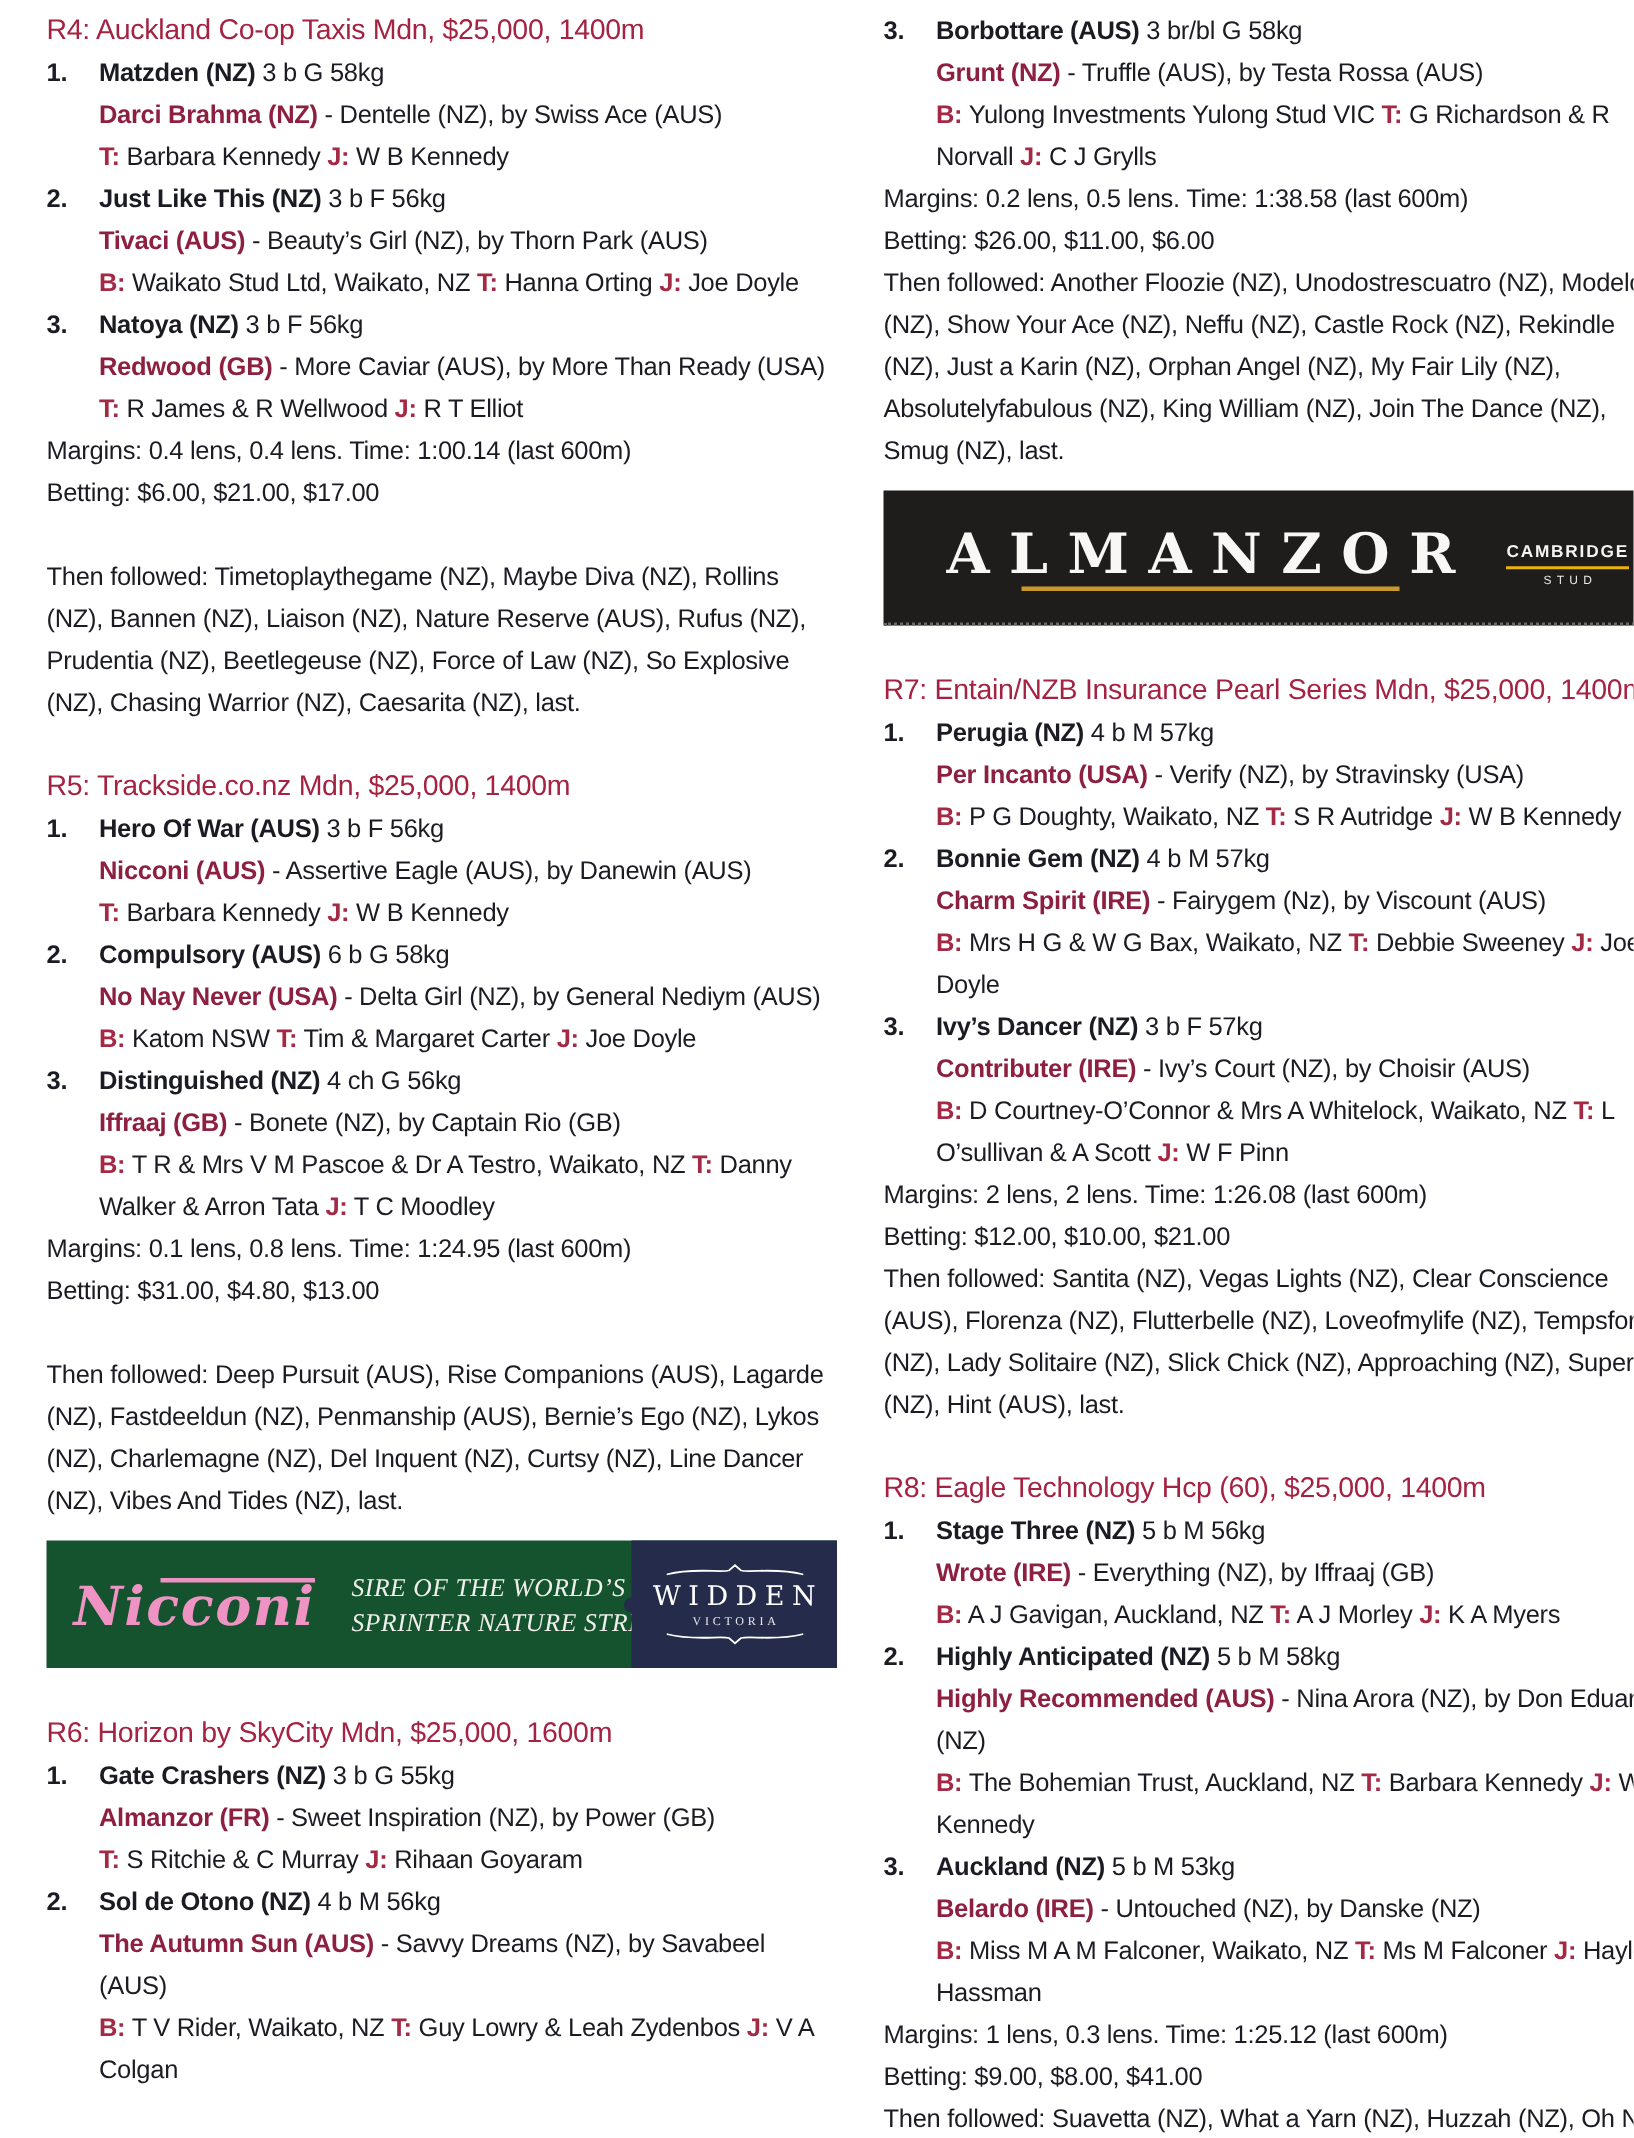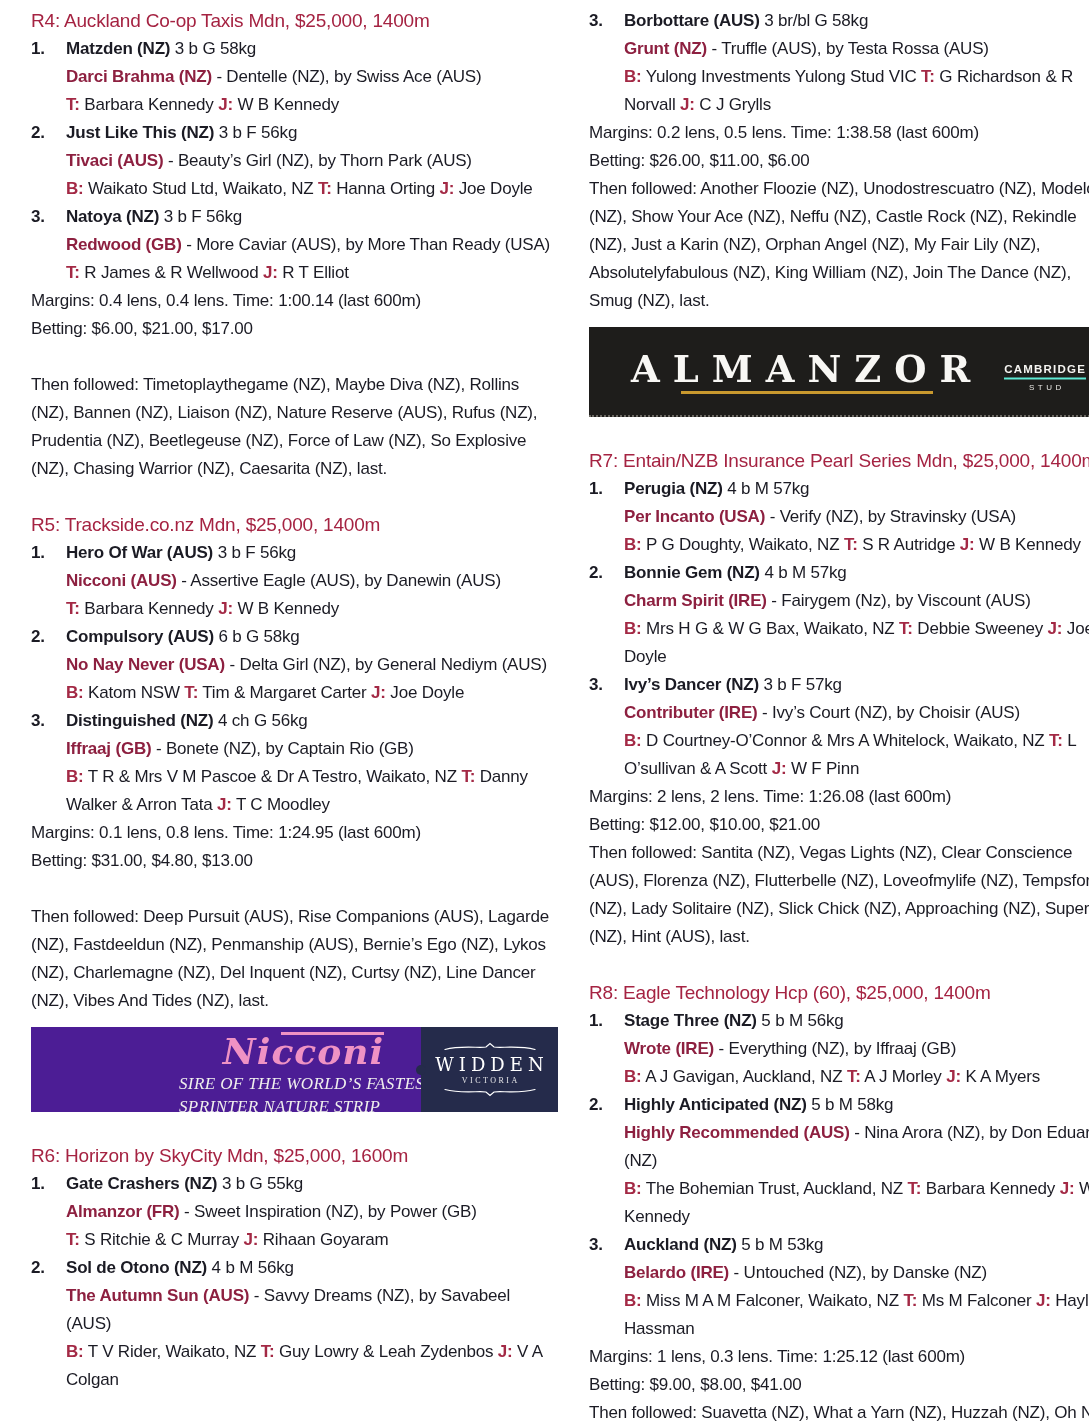--- a/index.html
+++ b/index.html
@@ -21,21 +21,21 @@
   .conn-label { color:#A32945; font-weight:700; }
 
   .race-section + .race-section { margin-top:28px; }
   .ad-banner + .race-section { margin-top:0; }
   .then-followed { margin-top:0; }
   .then-followed.gapped { margin-top:28px; }
 
   .ad-banner { margin:12px 0 30px; position:relative; }
 
   
-  .nicconi { height:85px; background:#4c1d95; display:flex; align-items:center;flex-direction:column; }
+  .nicconi { height:85px; background:#14532d; display:flex; align-items:center; }
   .nicconi-logo {
     font-family:"DejaVu Serif", serif; font-style:italic; font-weight:700;
     font-size:36px; color:#EF92C4; margin-left:18px; position:relative; padding-top:3px;
     letter-spacing:1px;
   }
   .nicconi-logo::before {
     content:""; position:absolute; top:5px; left:58px; right:0; height:3px; background:#EF92C4;
   }
   .nicconi-tagline {
     font-family:"Liberation Serif", serif; font-style:italic;
@@ -67,21 +67,21 @@
   }
   .almanzor-title-wrap { margin-left:42px; text-align:center; }
   .almanzor-title {
     font-family:"DejaVu Serif", serif; font-weight:700; font-size:37px;
     color:#F8F7F4; letter-spacing:13px; line-height:40px; white-space:nowrap;
   }
   .almanzor-underline { height:3px; background:#C9992E; width:252px; margin:2px auto 0; }
   .cambridge { position:absolute; right:32px; top:50%; transform:translateY(-50%); text-align:center; }
   .cambridge-name {
     font-size:11.5px; font-weight:700; color:#F5F4F1; letter-spacing:1.2px;
-    border-bottom:2px solid #5eead4; padding-bottom:3px; white-space:nowrap;margin-top:12px;
+    border-bottom:2px solid #eab308; padding-bottom:3px; white-space:nowrap;margin-top:12px;
   }
   .cambridge-sub { font-size:8px; color:#E9E8E4; letter-spacing:3.5px; margin-top:3px; padding-left:3.5px; }
 </style>
 </head>
 <body>
 
 <div class="page">
   <div class="cols">
     <div class="col col-left">
         <section class="race-section">

